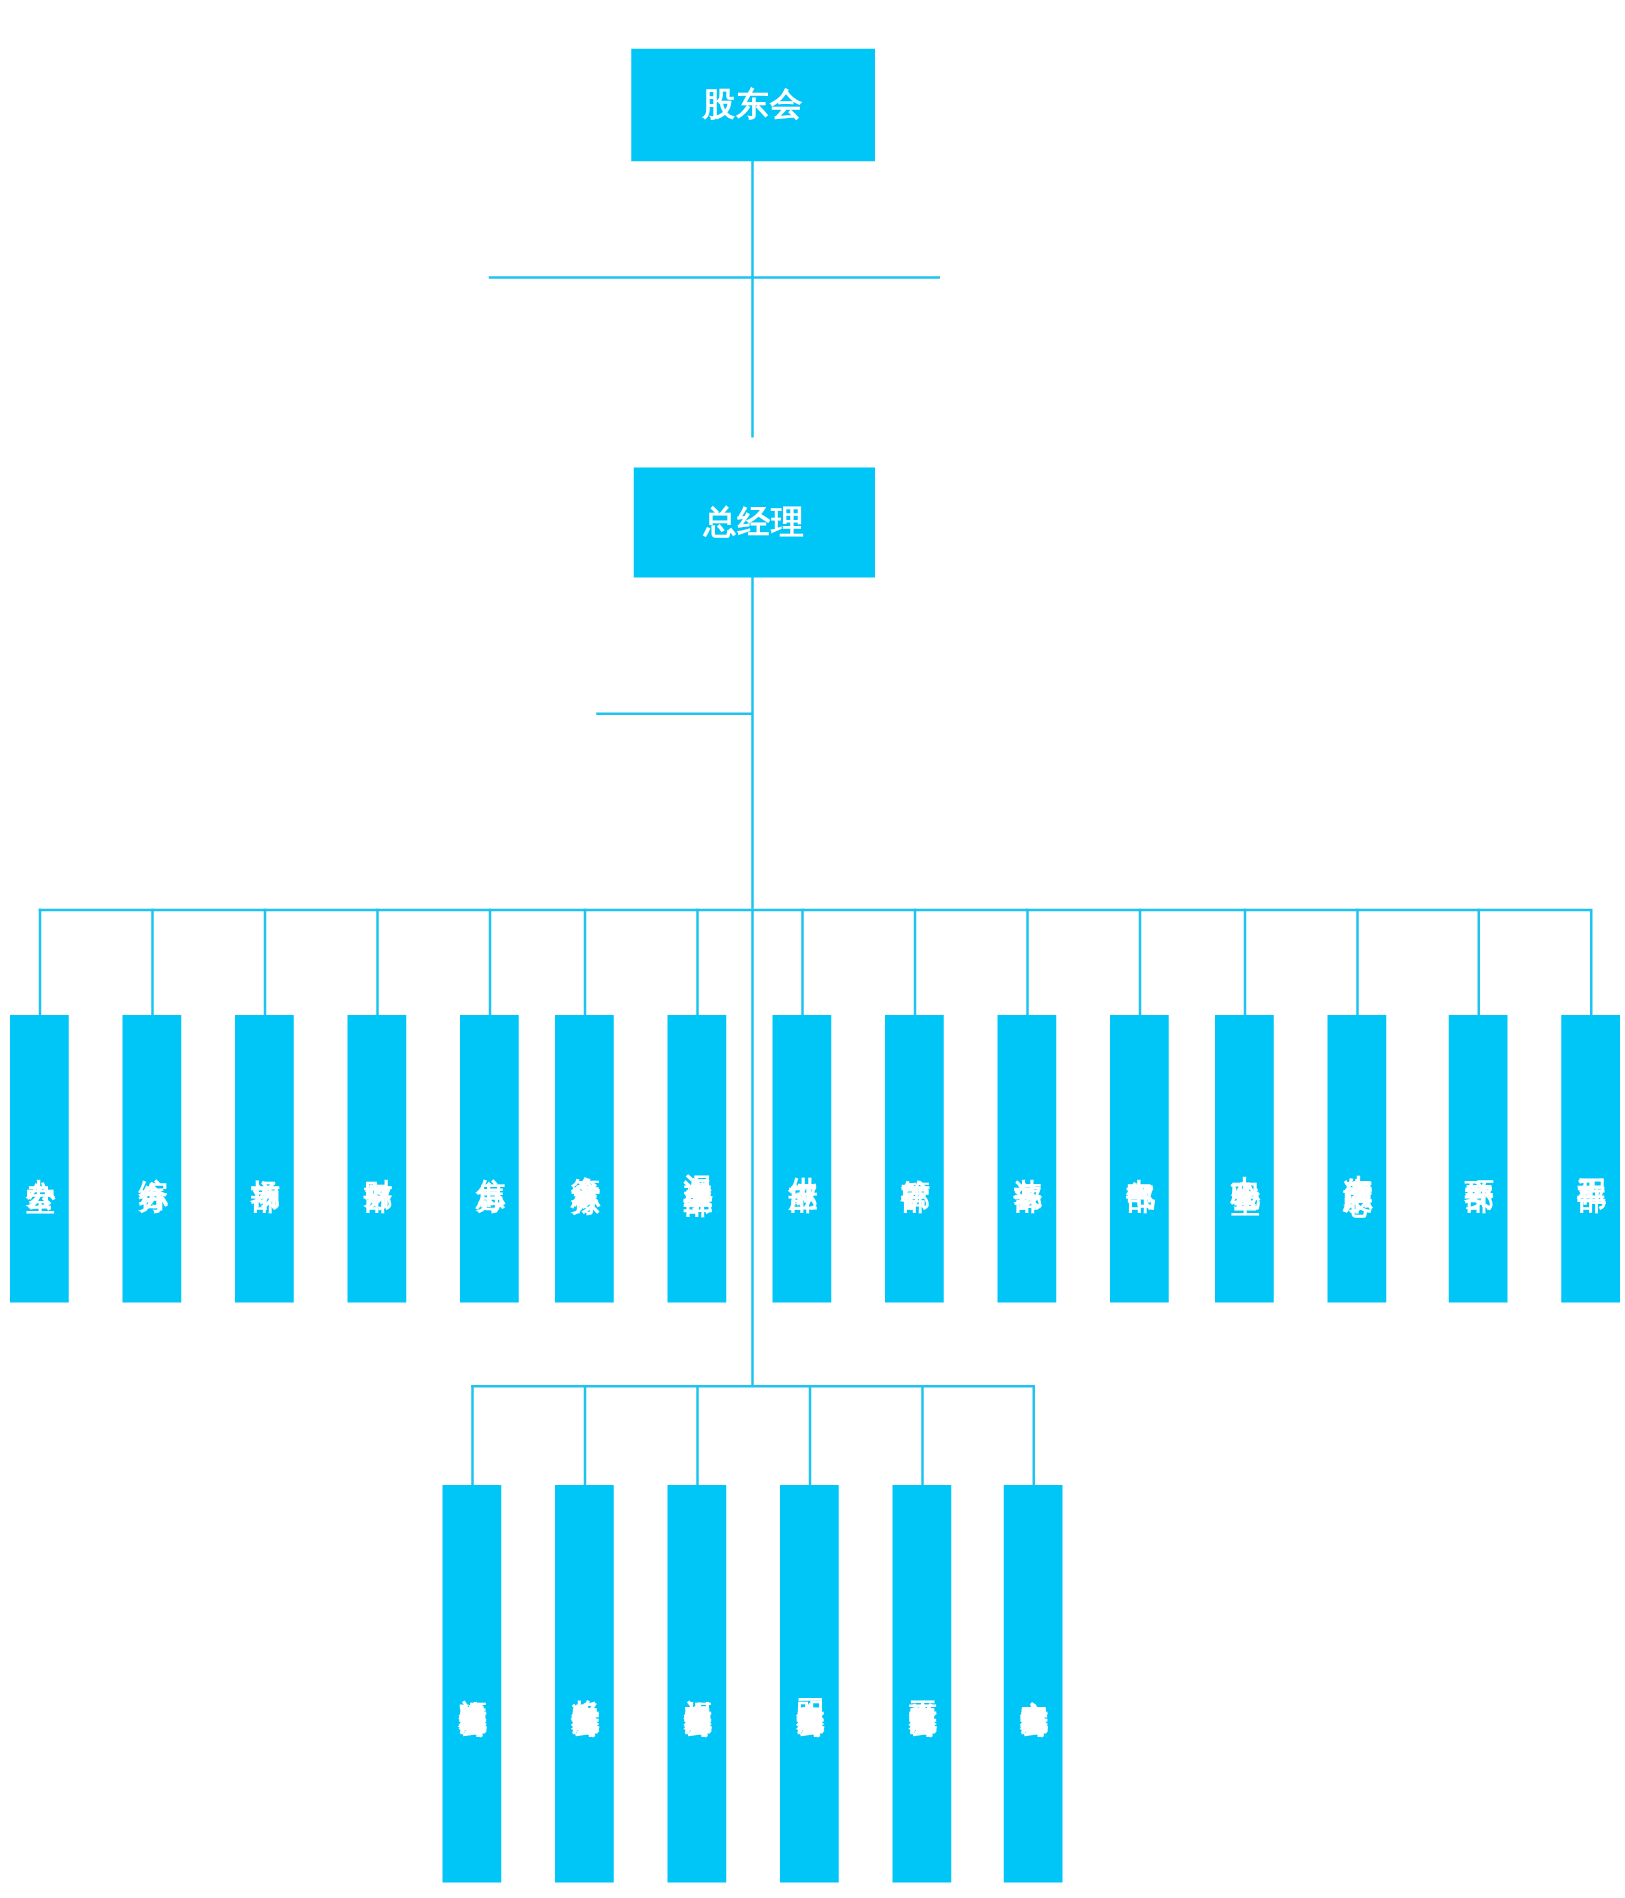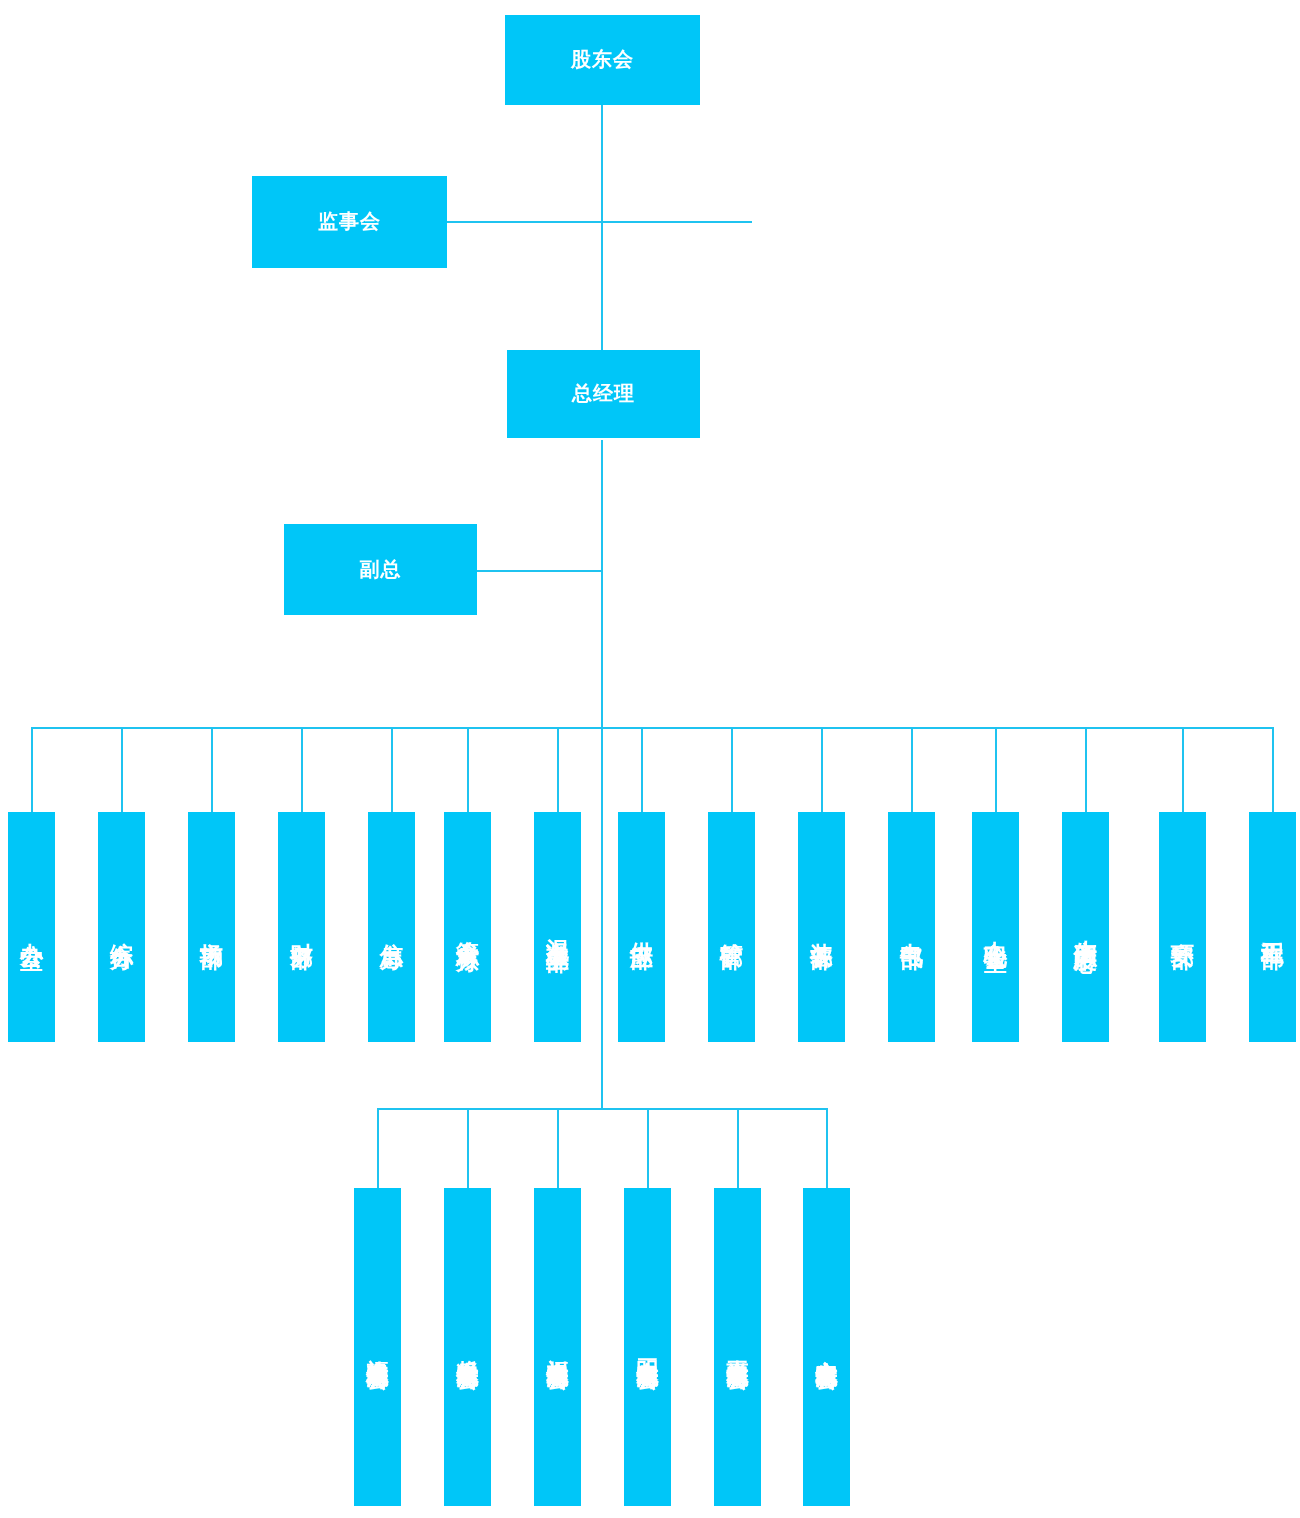--- a/index.html
+++ b/index.html
@@ -23,21 +23,22 @@
     color: #ffffff;
     font-weight: bold;
     display: flex;
     align-items: center;
     justify-content: center;
     box-sizing: border-box;
     line-height: 1.08;
     letter-spacing: 1px;
   }
   .node.horiz {
-    font-size: 20px;
+    font-size: 26px;
+    margin-top: 24px;
   }
   .node.vert {
     writing-mode: vertical-rl;
     text-orientation: upright;
     font-size: 23px;
     letter-spacing: 2px;
     padding: 4px 0;
   }
   .node.vert.sub {
     font-size: 22px;
@@ -87,26 +88,24 @@
 
   <div class="line v" style="left:377px; top:1108px; height:80px;"></div>
   <div class="line v" style="left:467px; top:1108px; height:80px;"></div>
   <div class="line v" style="left:557px; top:1108px; height:80px;"></div>
   <div class="line v" style="left:647px; top:1108px; height:80px;"></div>
   <div class="line v" style="left:737px; top:1108px; height:80px;"></div>
   <div class="line v" style="left:826px; top:1108px; height:80px;"></div>
 
   <div class="node horiz" style="left:505px; top:15px; width:195px; height:90px;">股东会</div>
 
-  <div class="node horiz" style="left:252px; top:176px; width:195px; height:92px;">监事会</div>
 
 
   <div class="node horiz" style="left:507px; top:350px; width:193px; height:88px;">总经理</div>
 
-  <div class="node horiz" style="left:284px; top:524px; width:193px; height:91px;">副总</div>
 
   <div class="node vert" style="left:8px; top:812px; width:47px; height:230px;">办公室</div>
   <div class="node vert" style="left:98px; top:812px; width:47px; height:230px;">综合办</div>
   <div class="node vert" style="left:188px; top:812px; width:47px; height:230px;">市场部</div>
   <div class="node vert" style="left:278px; top:812px; width:47px; height:230px;">财务部</div>
   <div class="node vert" style="left:368px; top:812px; width:47px; height:230px;">信息办</div>
   <div class="node vert" style="left:444px; top:812px; width:47px; height:230px;">企管考核办</div>
   <div class="node vert" style="left:534px; top:812px; width:47px; height:230px;">混凝土事业部</div>
   <div class="node vert" style="left:618px; top:812px; width:47px; height:230px;">供应部</div>
   <div class="node vert" style="left:708px; top:812px; width:47px; height:230px;">矿管部</div>

